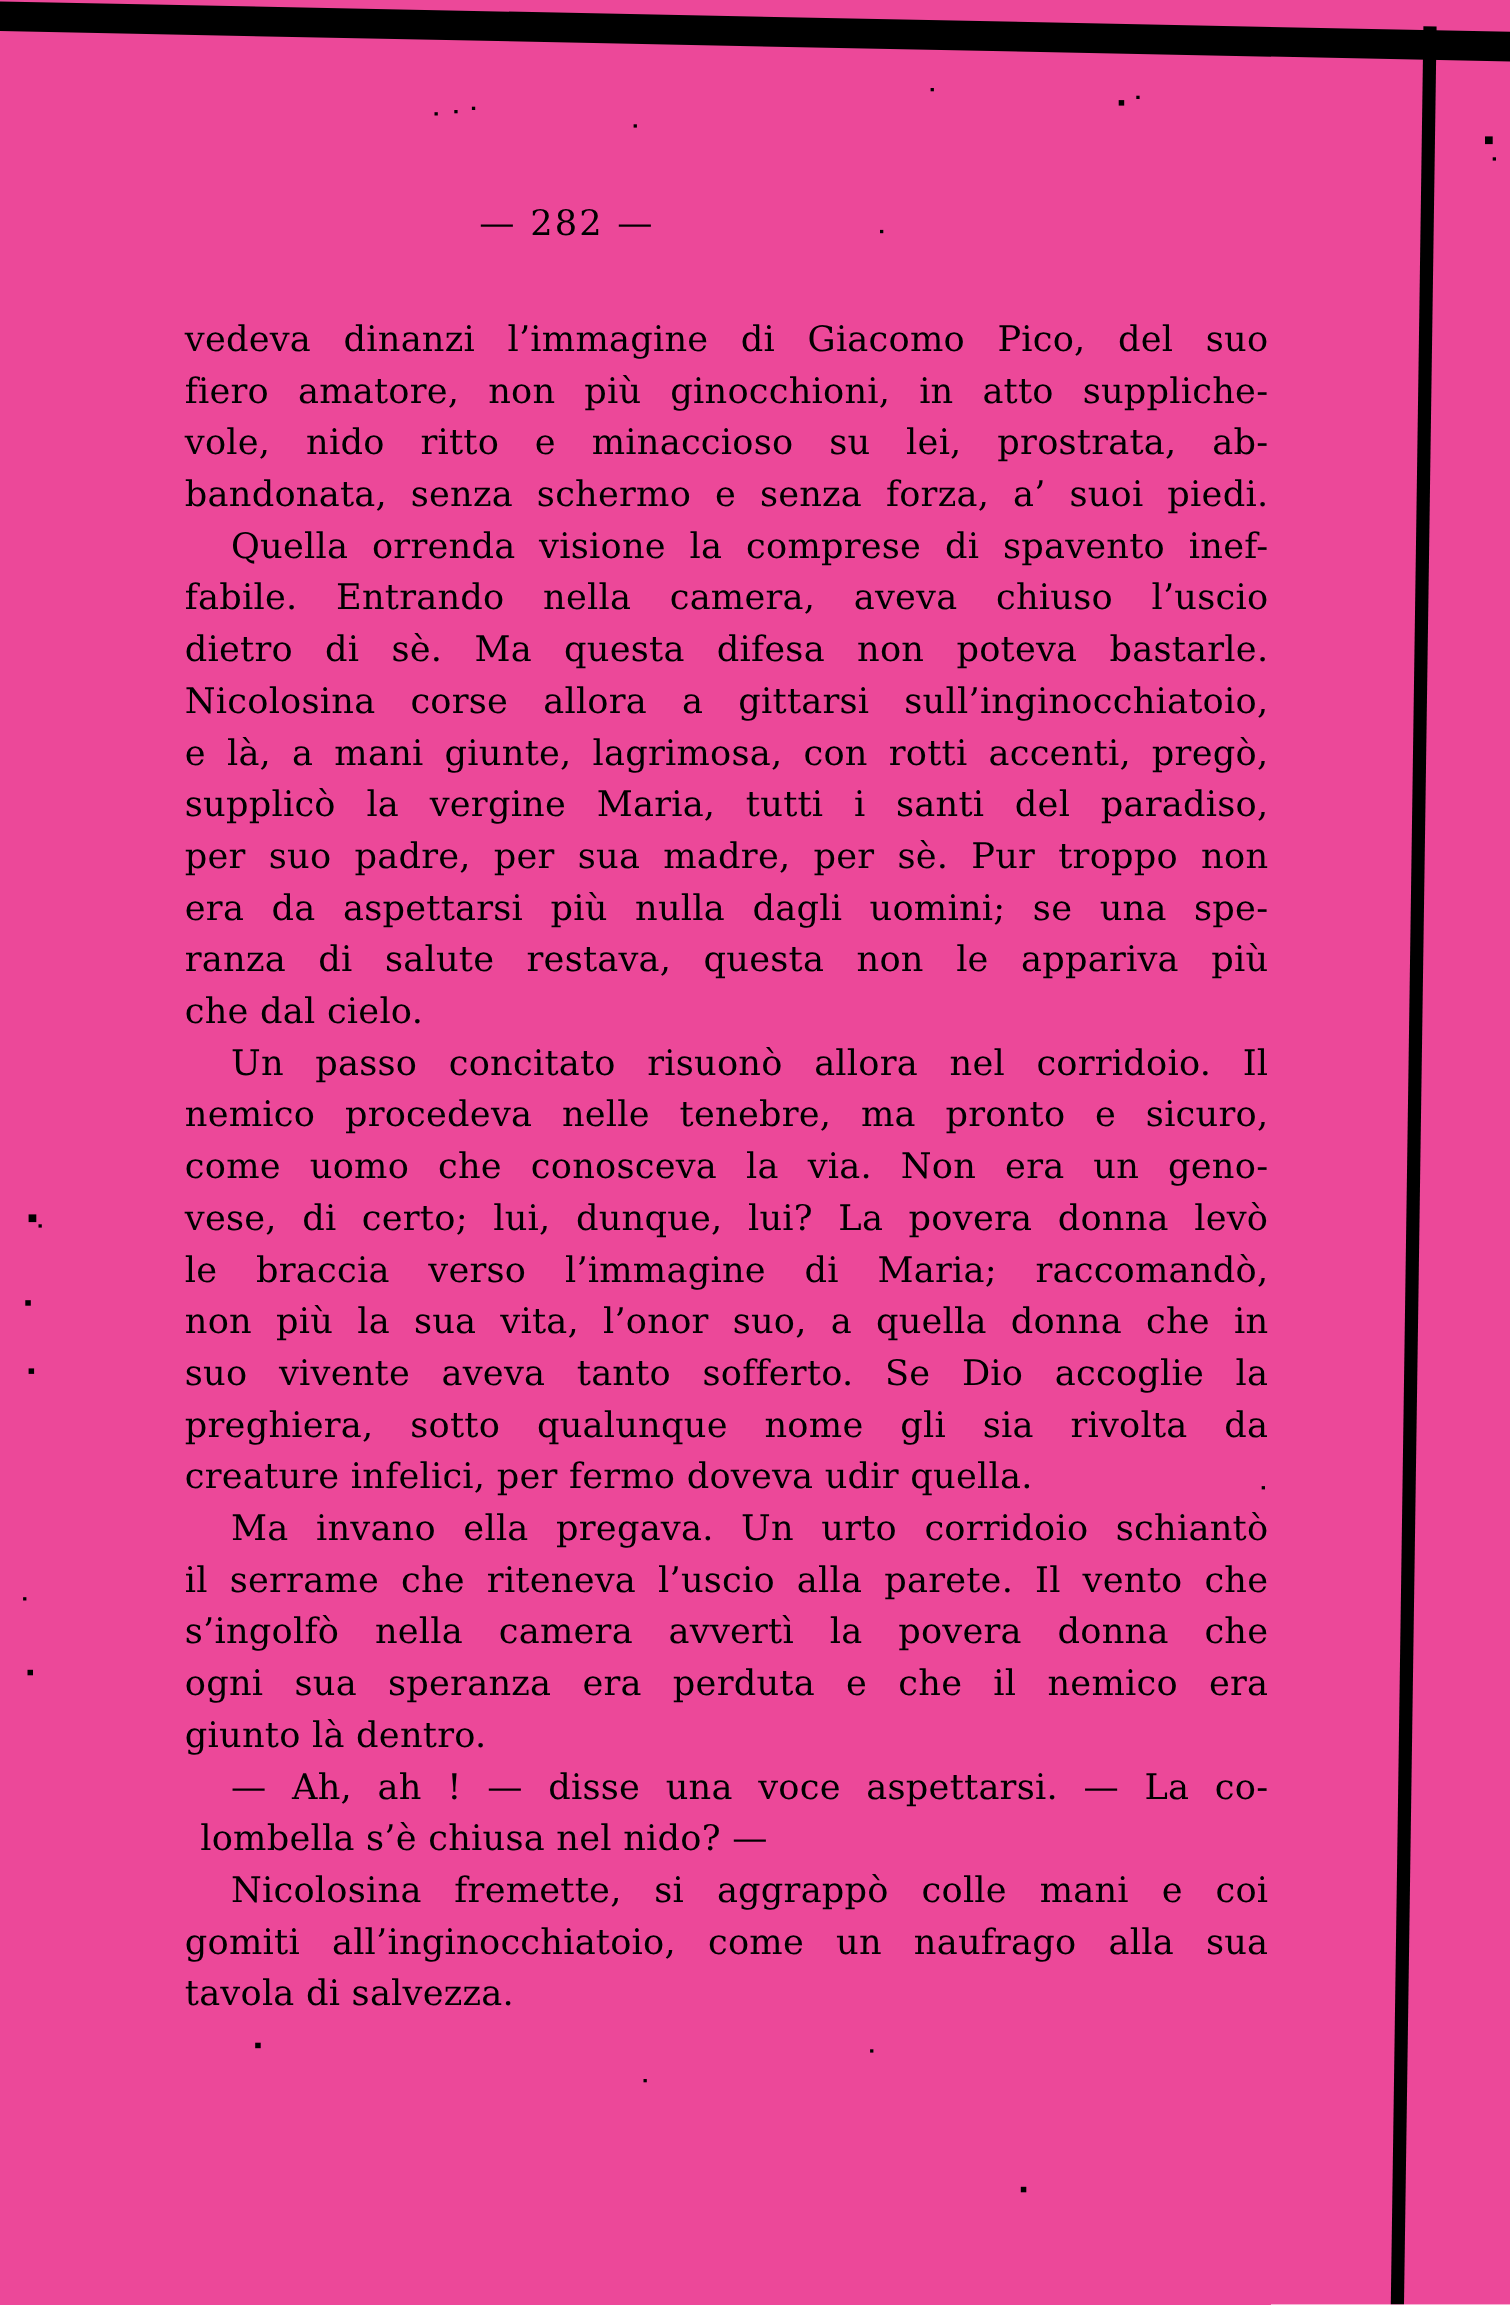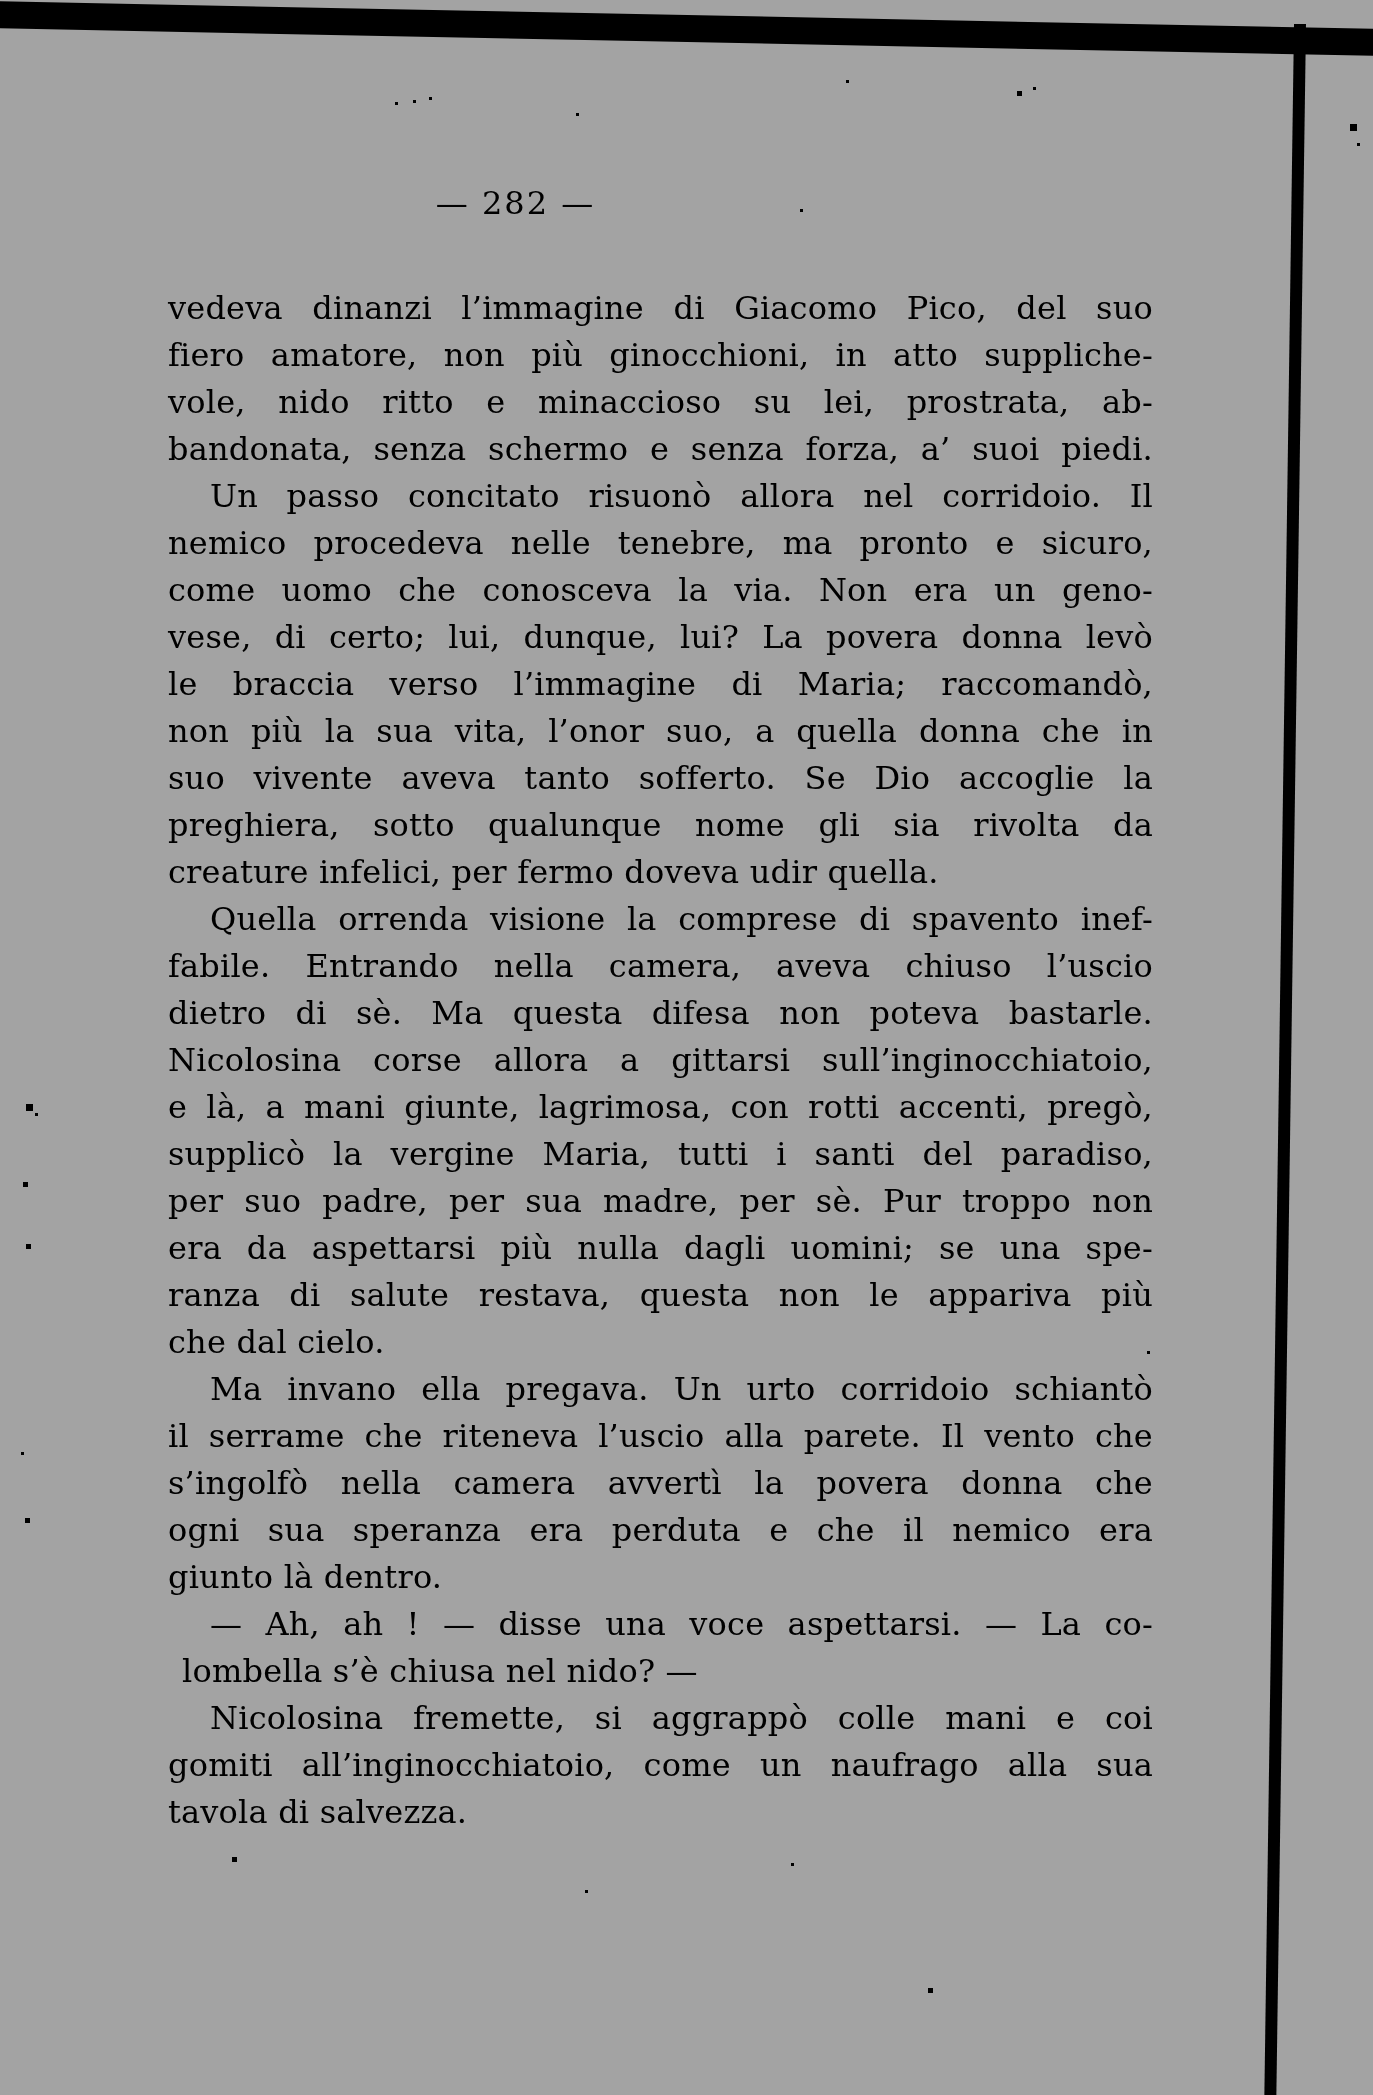--- a/index.html
+++ b/index.html
@@ -1,20 +1,20 @@
 <!DOCTYPE html>
 <html><head>
 <meta charset="utf-8">
 <style>
   html, body { margin: 0; padding: 0; background: #ffffff; }
   .page {
     position: relative;
     width: 1373px;
     height: 2095px;
-    background: #a3a3a3;
+    background: #ec4899;
     overflow: hidden;
     font-family: "DejaVu Serif", serif;
     color: #000000;
   }
   
   .scan-top-edge {
     position: absolute;
     left: -14px; top: 1px;
     width: 1420px; height: 27px;
     background: #000;
@@ -102,42 +102,42 @@
   <div class="textblock">
 
     <div class="para">
       <div class="line">vedeva dinanzi l’immagine di Giacomo Pico, del suo</div>
       <div class="line">fiero amatore, non più ginocchioni, in atto suppliche-</div>
       <div class="line">vole, nido ritto e minaccioso su lei, prostrata, ab-</div>
       <div class="line">bandonata, senza schermo e senza forza, a’ suoi piedi.</div>
     </div>
 
     <div class="para">
-      <div class="line ind">Un passo concitato risuonò allora nel corridoio. Il</div>
-      <div class="line">nemico procedeva nelle tenebre, ma pronto e sicuro,</div>
-      <div class="line">come uomo che conosceva la via. Non era un geno-</div>
-      <div class="line">vese, di certo; lui, dunque, lui? La povera donna levò</div>
-      <div class="line">le braccia verso l’immagine di Maria; raccomandò,</div>
-      <div class="line">non più la sua vita, l’onor suo, a quella donna che in</div>
-      <div class="line">suo vivente aveva tanto sofferto. Se Dio accoglie la</div>
-      <div class="line">preghiera, sotto qualunque nome gli sia rivolta da</div>
-      <div class="line end">creature infelici, per fermo doveva udir quella.</div>
-    </div>
-
-    <div class="para">
       <div class="line ind">Quella orrenda visione la comprese di spavento inef-</div>
       <div class="line">fabile. Entrando nella camera, aveva chiuso l’uscio</div>
       <div class="line">dietro di sè. Ma questa difesa non poteva bastarle.</div>
       <div class="line">Nicolosina corse allora a gittarsi sull’inginocchiatoio,</div>
       <div class="line">e là, a mani giunte, lagrimosa, con rotti accenti, pregò,</div>
       <div class="line">supplicò la vergine Maria, tutti i santi del paradiso,</div>
       <div class="line">per suo padre, per sua madre, per sè. Pur troppo non</div>
       <div class="line">era da aspettarsi più nulla dagli uomini; se una spe-</div>
       <div class="line">ranza di salute restava, questa non le appariva più</div>
       <div class="line end">che dal cielo.</div>
+    </div>
+
+    <div class="para">
+      <div class="line ind">Un passo concitato risuonò allora nel corridoio. Il</div>
+      <div class="line">nemico procedeva nelle tenebre, ma pronto e sicuro,</div>
+      <div class="line">come uomo che conosceva la via. Non era un geno-</div>
+      <div class="line">vese, di certo; lui, dunque, lui? La povera donna levò</div>
+      <div class="line">le braccia verso l’immagine di Maria; raccomandò,</div>
+      <div class="line">non più la sua vita, l’onor suo, a quella donna che in</div>
+      <div class="line">suo vivente aveva tanto sofferto. Se Dio accoglie la</div>
+      <div class="line">preghiera, sotto qualunque nome gli sia rivolta da</div>
+      <div class="line end">creature infelici, per fermo doveva udir quella.</div>
     </div>
 
     <div class="para">
       <div class="line ind">Ma invano ella pregava. Un urto corridoio schiantò</div>
       <div class="line">il serrame che riteneva l’uscio alla parete. Il vento che</div>
       <div class="line">s’ingolfò nella camera avvertì la povera donna che</div>
       <div class="line">ogni sua speranza era perduta e che il nemico era</div>
       <div class="line end">giunto là dentro.</div>
     </div>
 

